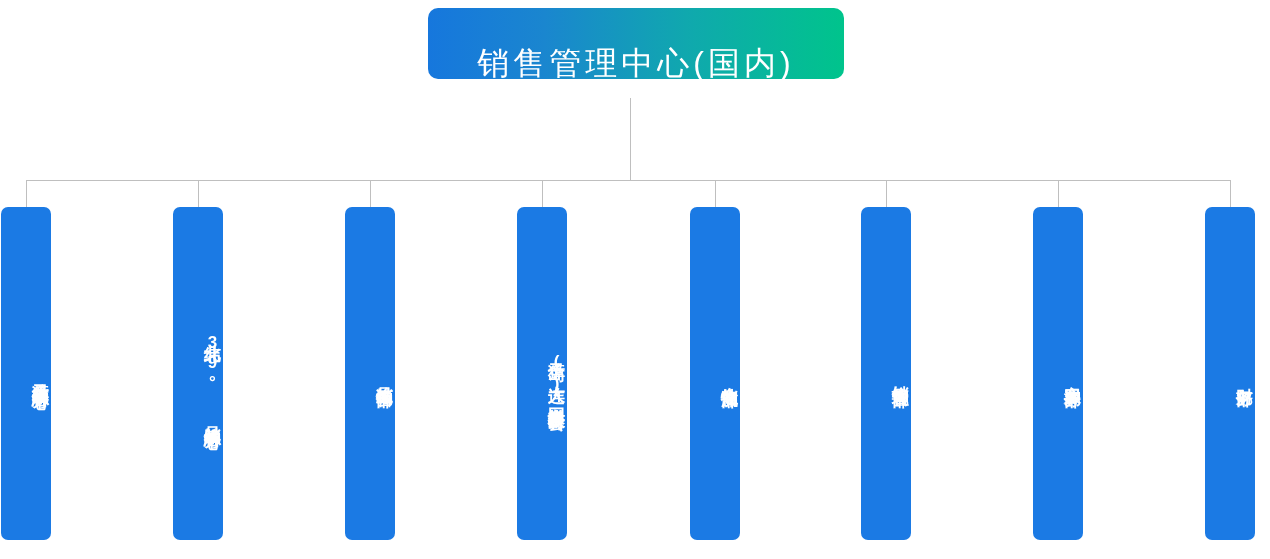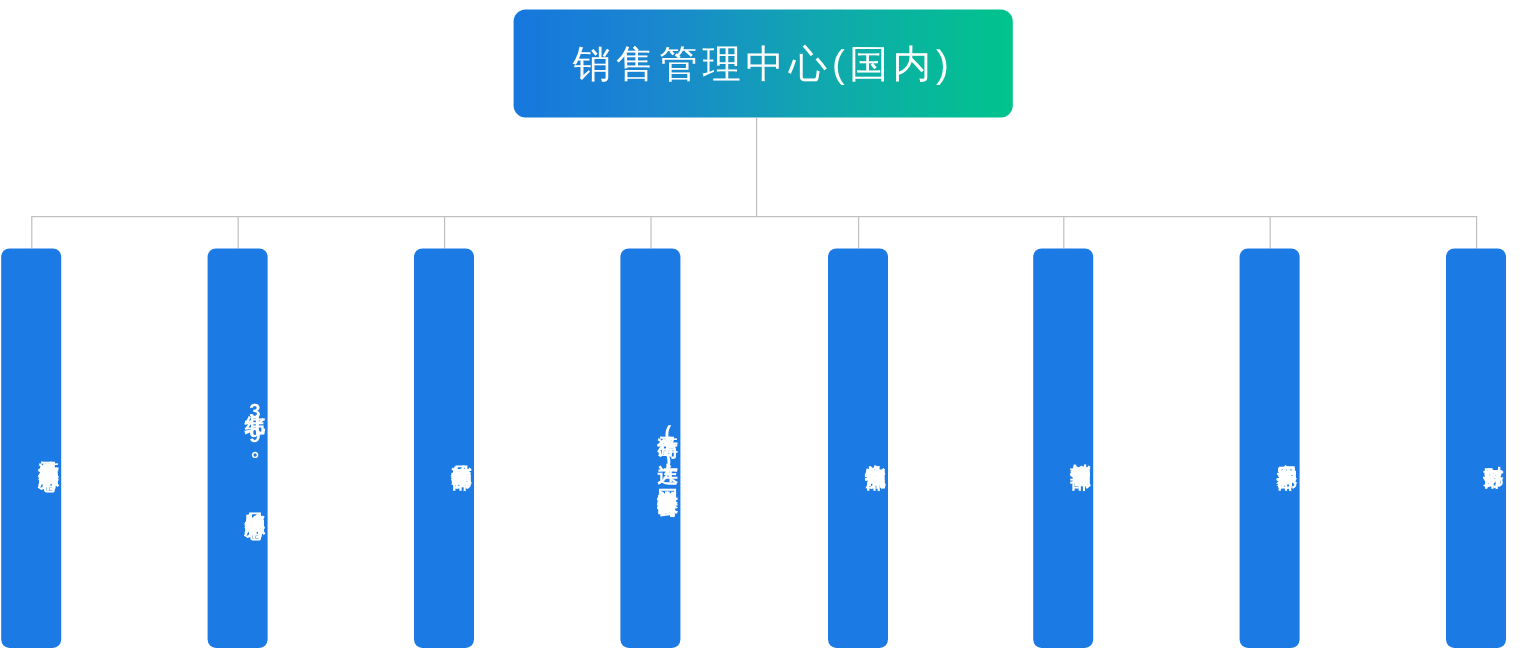--- a/index.html
+++ b/index.html
@@ -20,25 +20,25 @@
     height: 559px;
     background: #ffffff;
   }
 
   
   .root-node {
     position: absolute;
     left: 428px;
     top: 8px;
     width: 416px;
-    height: 90px;
+    height: 71px;
     border-radius: 10px;
     background: linear-gradient(90deg, #1677dd 0%, #1a86cf 28%, #10a8ae 62%, #00c48c 100%);
     display: flex;
-    align-items: center;
+    align-items: flex-end;
     justify-content: center;
     box-sizing: border-box;
   }
   .root-label {
     color: #ffffff;
     font-size: 32px;
     letter-spacing: 4px;
     line-height: 1;
     white-space: nowrap;
     text-align: center;

